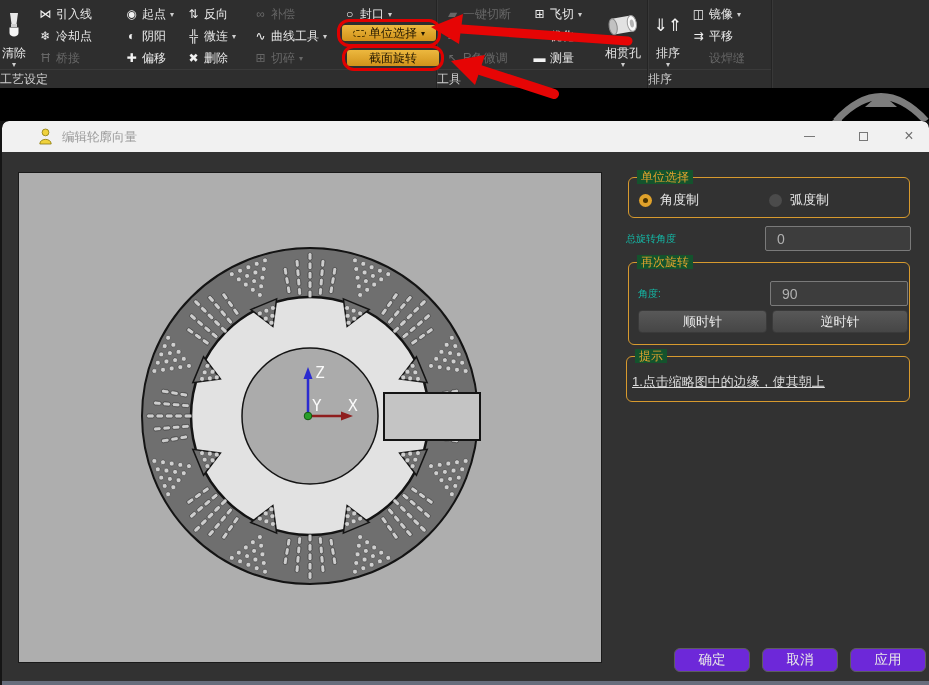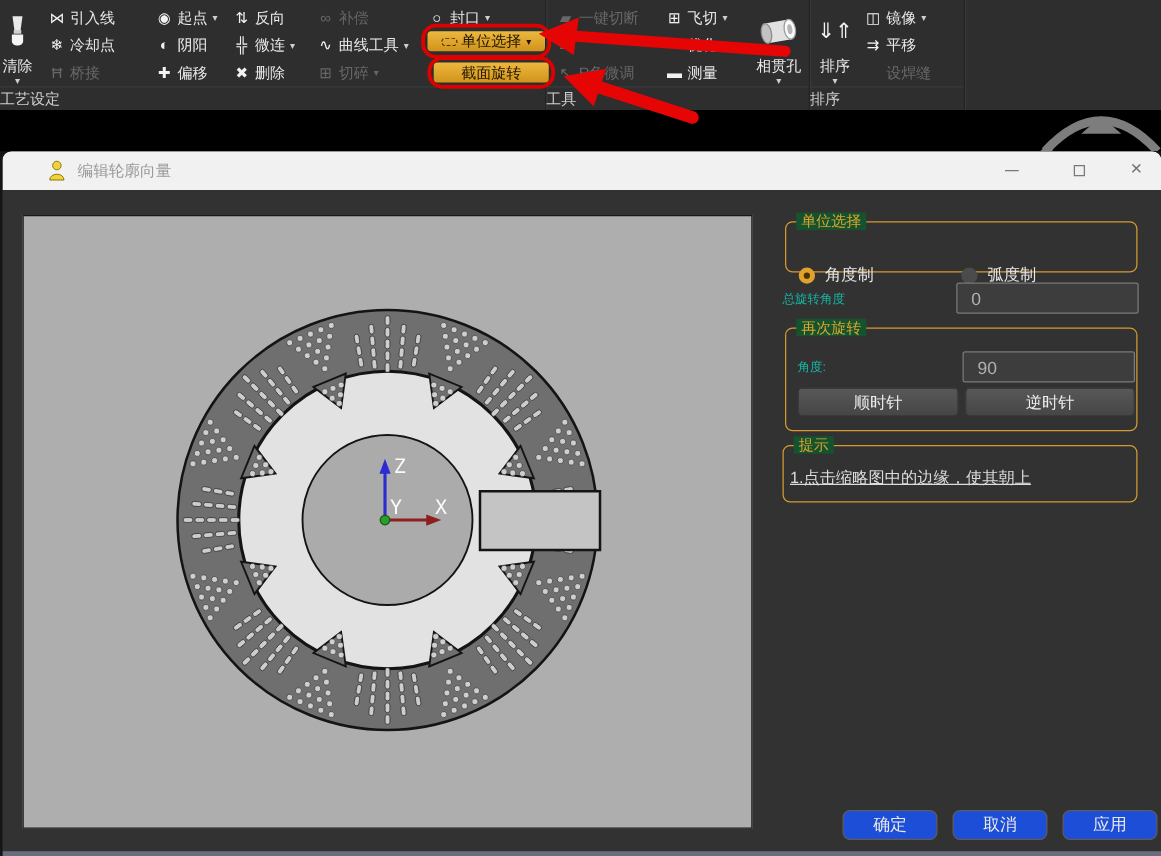--- a/index.html
+++ b/index.html
@@ -49,32 +49,32 @@
 
   #dlgbody { position:relative; height:533px; }
   #canvas { position:absolute; left:16px; top:20px; width:584px; height:491px; background:#aeaeae; border:1px solid #1a1a1a; }
 
   
   .gbox { position:absolute; border:1px solid #d79a2e; border-radius:6px; }
   .gbox-title { position:absolute; top:-8px; left:8px; background:#14532d; padding:0 4px; color:#e0a22e; font-size:12px; line-height:14px; }
   #unit-box { left:626px; top:25px; width:282px; height:41px; }
   #rot-box  { left:626px; top:110px; width:282px; height:83px; }
   #hint-box { left:624px; top:204px; width:284px; height:46px; }
-  .radio-opt { position:absolute; display:flex; align-items:center; gap:8px; font-size:13px; color:#e8e8e8; cursor:default;margin-top:20px; }
+  .radio-opt { position:absolute; display:flex; align-items:center; gap:8px; font-size:13px; color:#e8e8e8; cursor:default; }
   .radio-dot { width:13px; height:13px; border-radius:50%; background:#4b4b4b; position:relative; }
   .radio-opt.sel .radio-dot { background:#e0a22b; }
   .radio-opt.sel .radio-dot::after { content:""; position:absolute; left:4px; top:4px; width:5px; height:5px; border-radius:50%; background:#4a3300; }
   .plabel { position:absolute; color:#14b8a6; font-size:10px; }
   .pinput { position:absolute; background:#3d3d3d; border:1px solid #7a7a7a; border-radius:2px; color:#b0b0b0;
             font-size:14px; padding-left:11px; font-family:"Liberation Sans","DejaVu Sans",sans-serif; }
   .pbtn { position:absolute; background:linear-gradient(#585858,#464646); border:1px solid #3a3a3a; border-radius:4px;
           color:#ececec; font-size:13px; display:flex; align-items:center; justify-content:center; cursor:default;
           font-family:"Liberation Sans","DejaVu Sans",sans-serif; }
   #hint-text { position:absolute; left:630px; top:221px; color:#dcdcdc; font-size:13px;text-decoration:underline; }
-  .fbtn { position:absolute; top:496px; width:76px; height:24px; background:#1d4ed8; border:1px solid #5d5d5d;
+  .fbtn { position:absolute; top:496px; width:76px; height:24px; background:#6d28d9; border:1px solid #5d5d5d;
           border-radius:6px; color:#e8e8e8; font-size:13.5px; display:flex; align-items:center; justify-content:center; cursor:default; }
   #btn-ok { left:672px; } #btn-cancel { left:760px; } #btn-apply { left:848px; }
   #bottomstrip { position:absolute; left:0; bottom:0; width:100%; height:4px; background:#676d7c; }
 
   
   #arrows { position:absolute; left:0; top:0; z-index:6; pointer-events:none; }
 </style>
 </head>
 <body>
 

